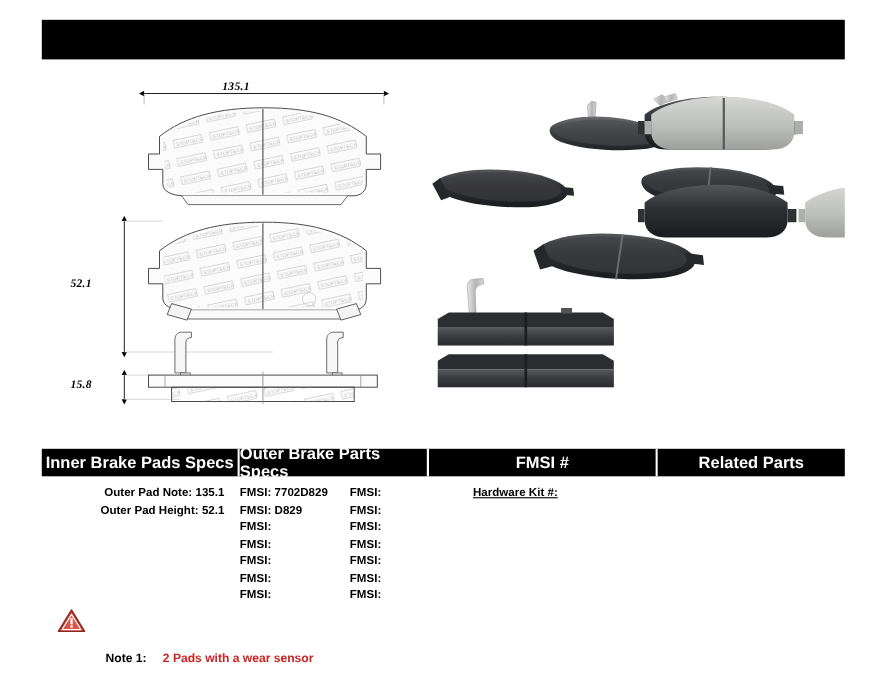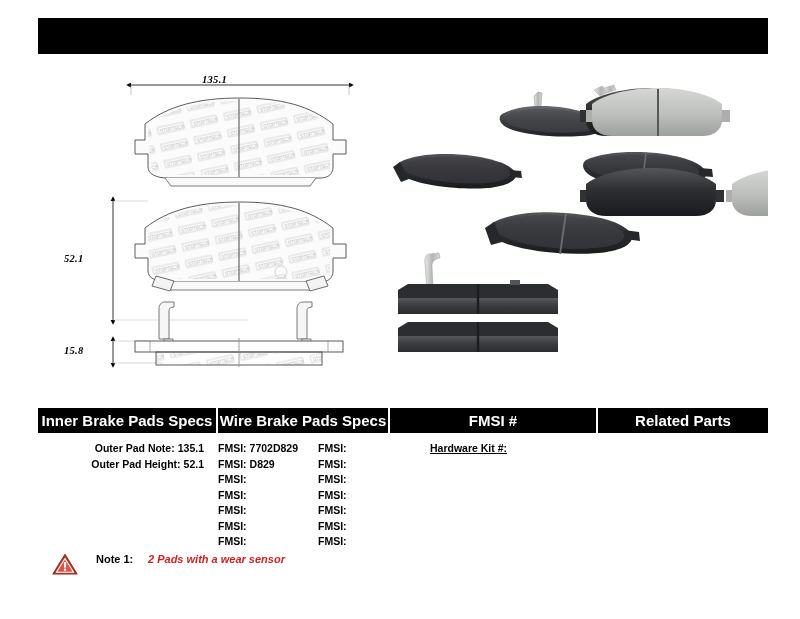--- a/index.html
+++ b/index.html
@@ -132,22 +132,22 @@
     align-items: flex-start;
   }
   .warn-icon { margin-top: 2px; margin-right: 18px; }
   .note-rows { }
   .note-line {
     font-size: 11px;
     font-weight: bold;
     line-height: 17px;
     white-space: nowrap;
   }
-  .note-line .note-label { display: inline-block; min-width: 46px; }
-  .note-line .note-value { color: #cc2222; padding-left: 6px; font-style: italic; }
+  .note-line .note-label { display: inline-block; min-width: 46px; margin-top: 40px; }
+  .note-line .note-value { color: #cc2222; padding-left: 6px; }
 </style>
 </head>
 <body>
 
 <div class="title-bar">
   <span>309.08290</span>
   <span>Brake Pad</span>
 </div>
 
 <div class="drawing-area">
@@ -373,21 +373,21 @@
         <line x1="88" y1="260" x2="88" y2="290" stroke="#1c1d20" stroke-width="2.4"></line>
       </g>
     </g>
   </svg>
 </div>
 
 <div class="spec-table">
 
   <div class="spec-head-row">
     <div class="spec-head col-inner">Inner Brake Pads Specs</div>
-    <div class="spec-head col-outer">Wire Brake Pads Specs</div>
+    <div class="spec-head col-outer">Outer Brake Parts Specs</div>
     <div class="spec-head col-fmsi">FMSI #</div>
     <div class="spec-head col-related">Related Parts</div>
   </div>
 
   <div class="spec-body-row">
 
 
     <div class="spec-cell cell-outer col-outer">
       <div class="spec-line">
         <span>Outer Pad Note:</span><span class="val">135.1</span>

